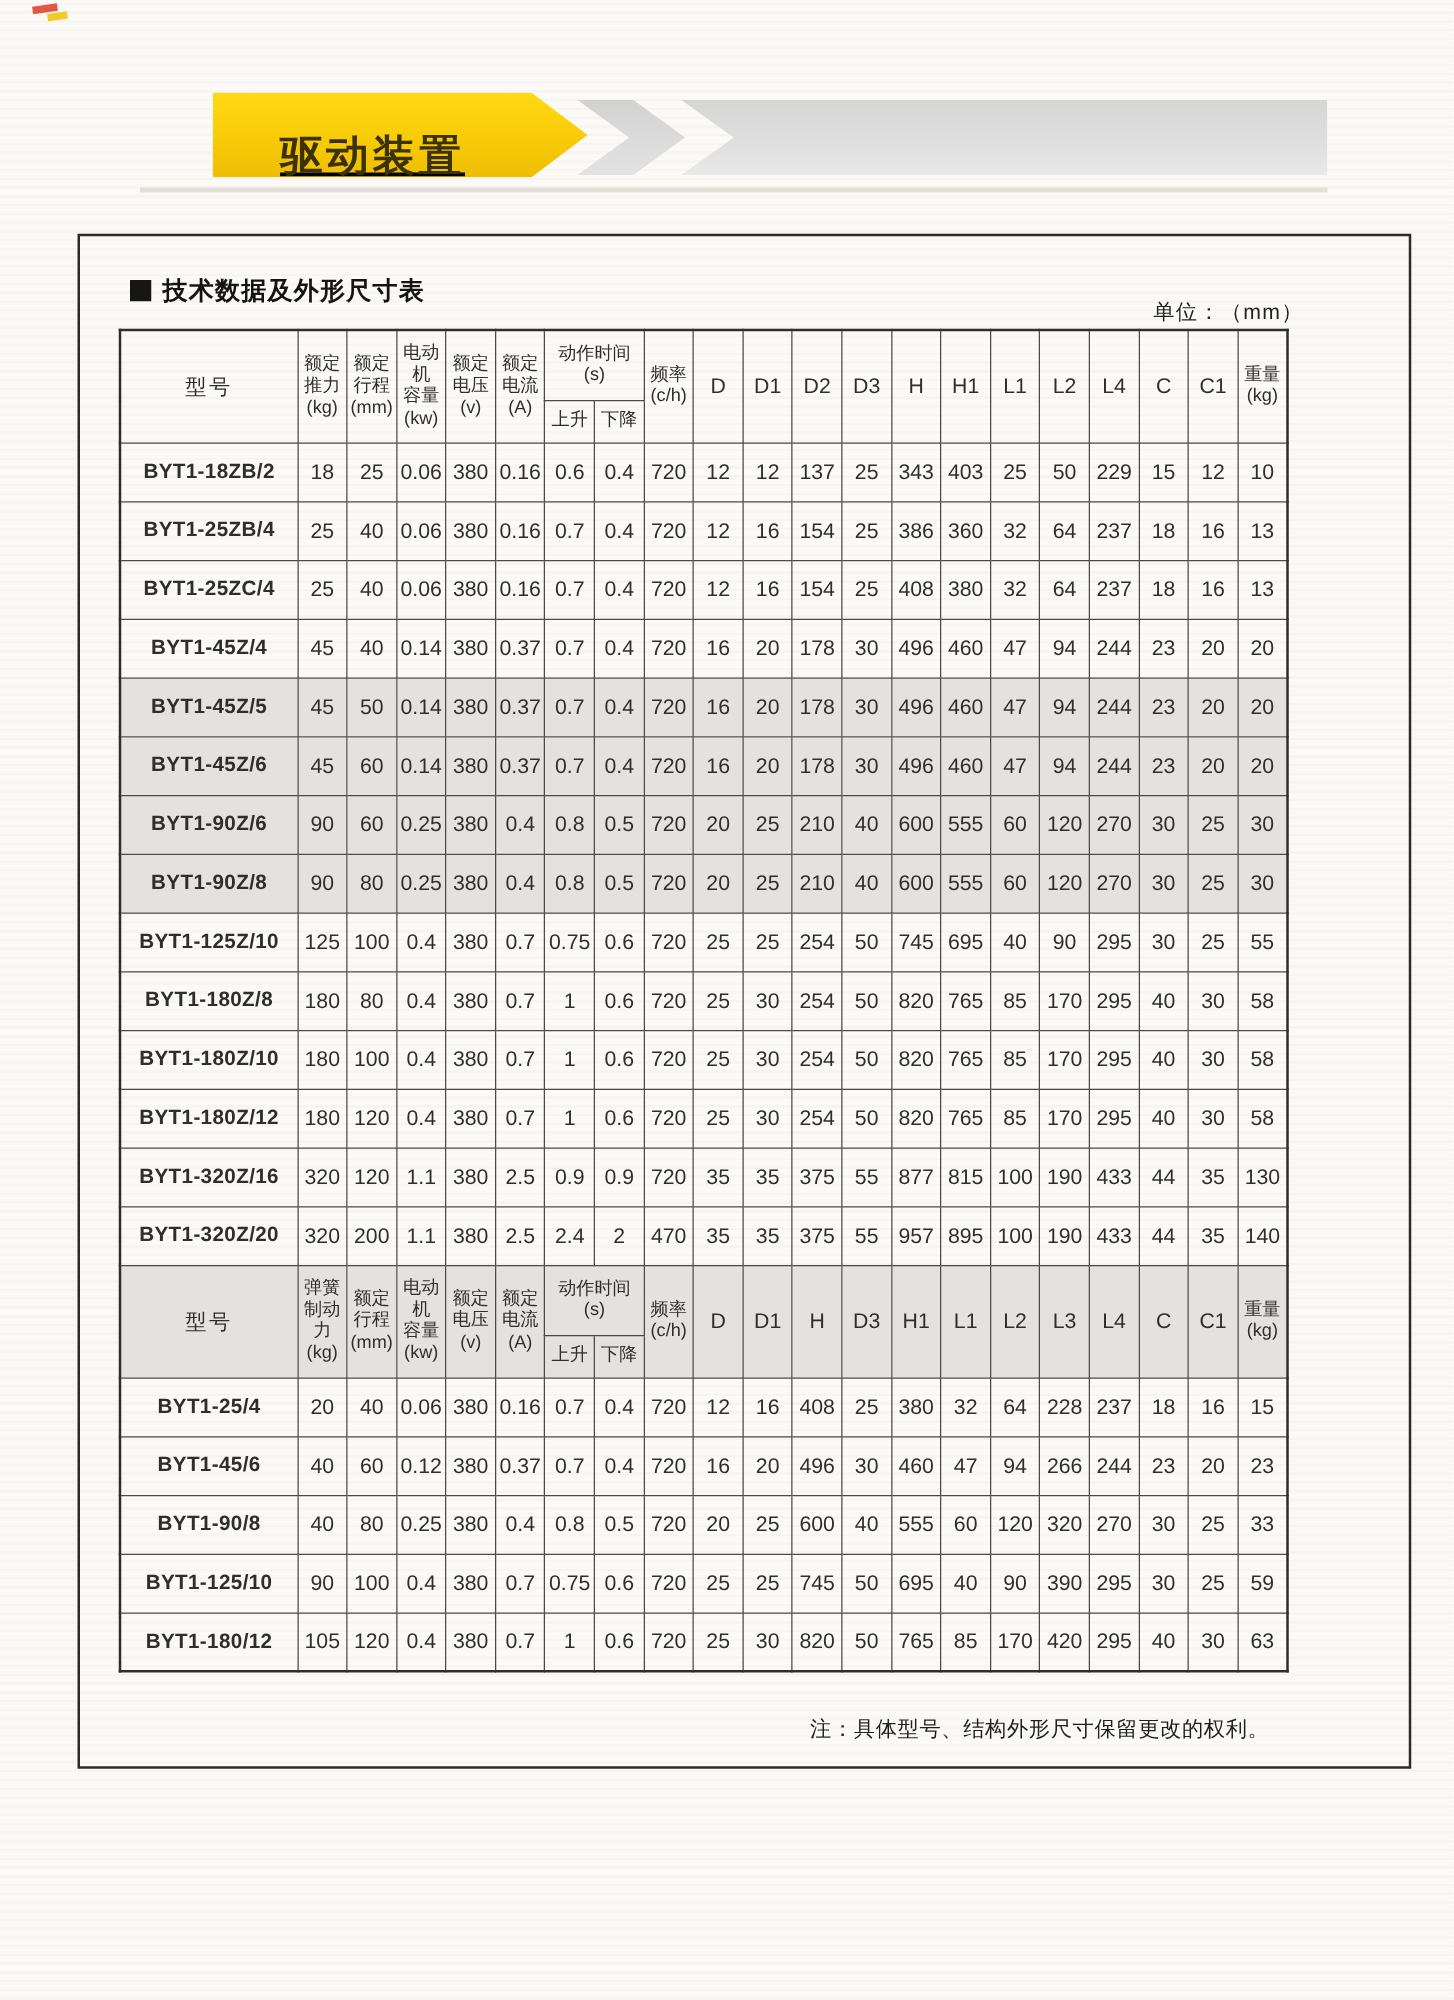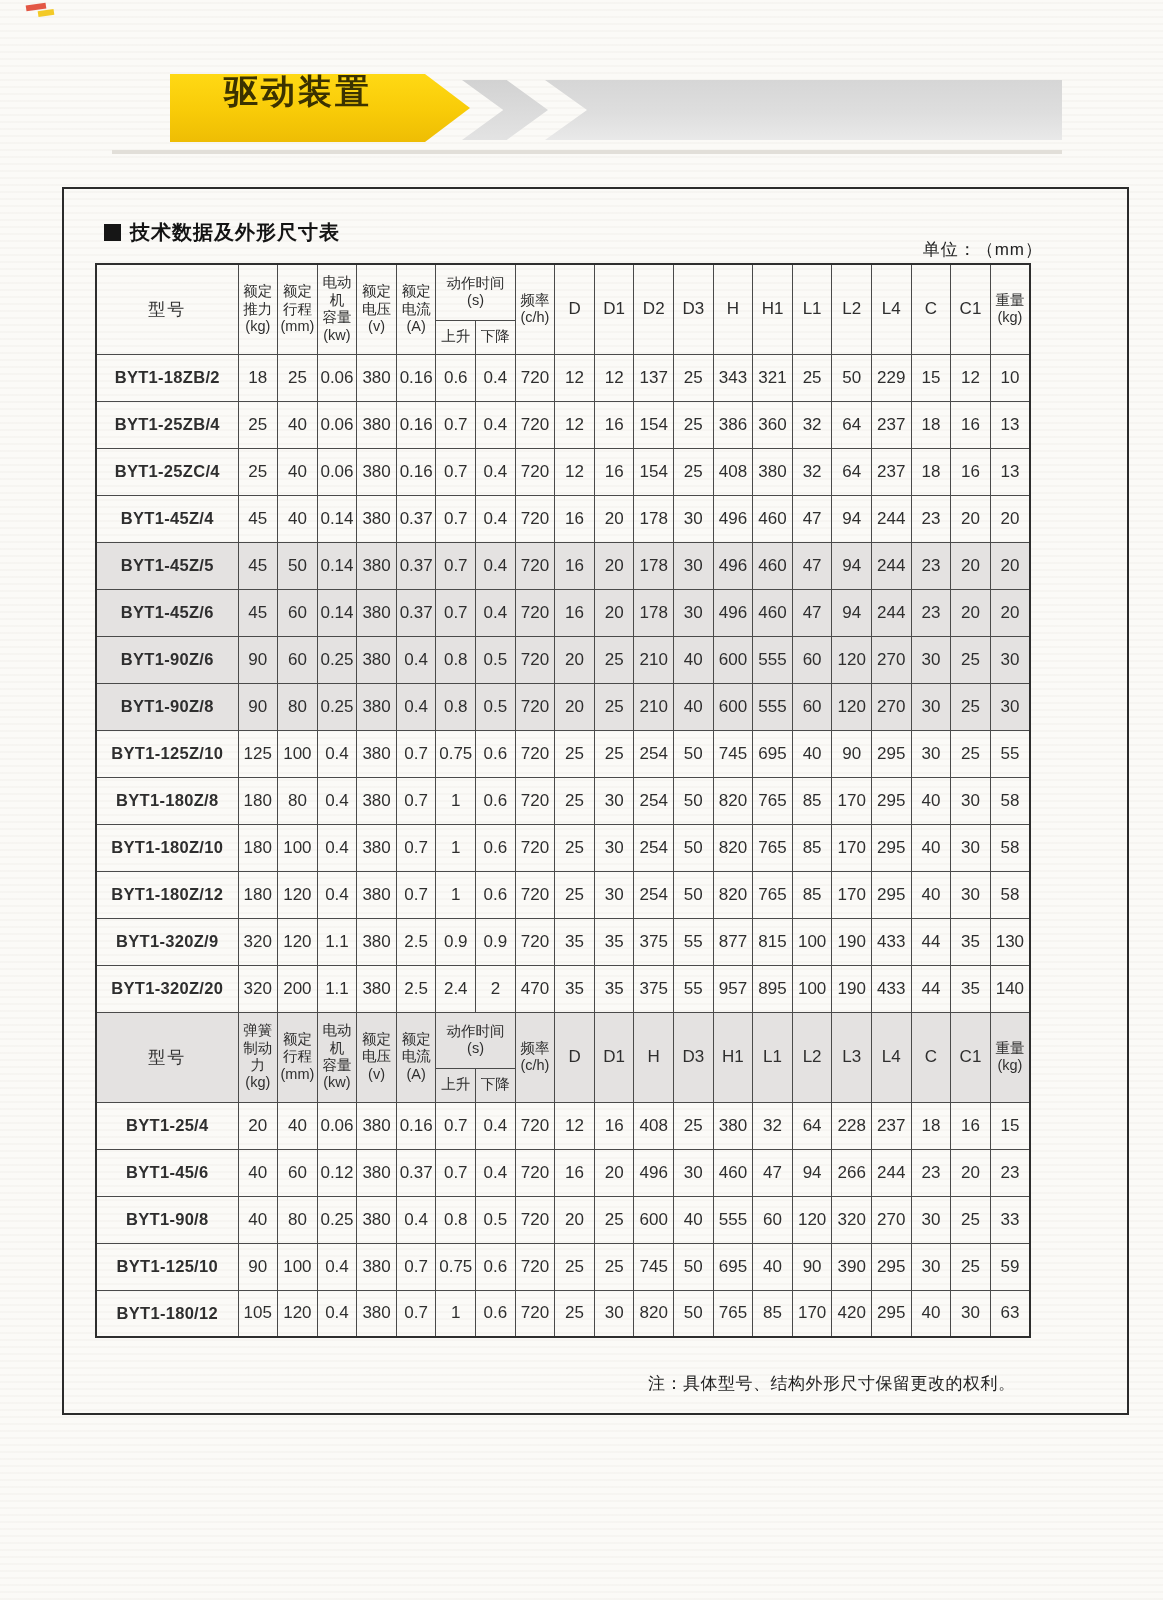--- a/index.html
+++ b/index.html
@@ -28,21 +28,21 @@
   .chev-icon{
     position:absolute;top:80px;width:86px;height:60px;
     background:linear-gradient(180deg,#d2d2d2,#e3e3e3);
     clip-path:polygon(0% 0%, 52% 0%, 100% 50%, 52% 100%, 0% 100%, 48% 50%);
   }
   .chev-1{left:462px;}
   .banner-arrow{
     position:absolute;left:170px;top:74px;width:300px;height:68px;
     background:linear-gradient(180deg,#ffd914 0%,#f8cb08 55%,#eebd04 100%);
     clip-path:polygon(0 0, 85% 0, 100% 50%, 85% 100%, 0 100%);
-    display:flex;align-items:flex-start;justify-content:center;
+    display:flex;align-items:flex-end;justify-content:center;text-decoration:underline;
   }
   .banner-title{
     font-size:34px;font-weight:bold;color:#3b3200;
     letter-spacing:3px;padding-right:44px;line-height:1;
   }
   .banner-underline{
     position:absolute;left:112px;top:150px;width:950px;height:4px;
     background:#e2dfd9;
   }
 
@@ -188,21 +188,21 @@
           <td class="value-cell">380</td>
           <td class="value-cell">0.16</td>
           <td class="value-cell">0.6</td>
           <td class="value-cell">0.4</td>
           <td class="value-cell">720</td>
           <td class="value-cell">12</td>
           <td class="value-cell">12</td>
           <td class="value-cell">137</td>
           <td class="value-cell">25</td>
           <td class="value-cell">343</td>
-          <td class="value-cell">321</td>
+          <td class="value-cell">403</td>
           <td class="value-cell">25</td>
           <td class="value-cell">50</td>
           <td class="value-cell">229</td>
           <td class="value-cell">15</td>
           <td class="value-cell">12</td>
           <td class="value-cell">10</td>
         </tr>
         <tr class="d-row">
           <td class="model-cell">BYT1-25ZB/4</td>
           <td class="value-cell">25</td>
@@ -450,21 +450,21 @@
           <td class="value-cell">820</td>
           <td class="value-cell">765</td>
           <td class="value-cell">85</td>
           <td class="value-cell">170</td>
           <td class="value-cell">295</td>
           <td class="value-cell">40</td>
           <td class="value-cell">30</td>
           <td class="value-cell">58</td>
         </tr>
         <tr class="d-row">
-          <td class="model-cell">BYT1-320Z/9</td>
+          <td class="model-cell">BYT1-320Z/16</td>
           <td class="value-cell">320</td>
           <td class="value-cell">120</td>
           <td class="value-cell">1.1</td>
           <td class="value-cell">380</td>
           <td class="value-cell">2.5</td>
           <td class="value-cell">0.9</td>
           <td class="value-cell">0.9</td>
           <td class="value-cell">720</td>
           <td class="value-cell">35</td>
           <td class="value-cell">35</td>

